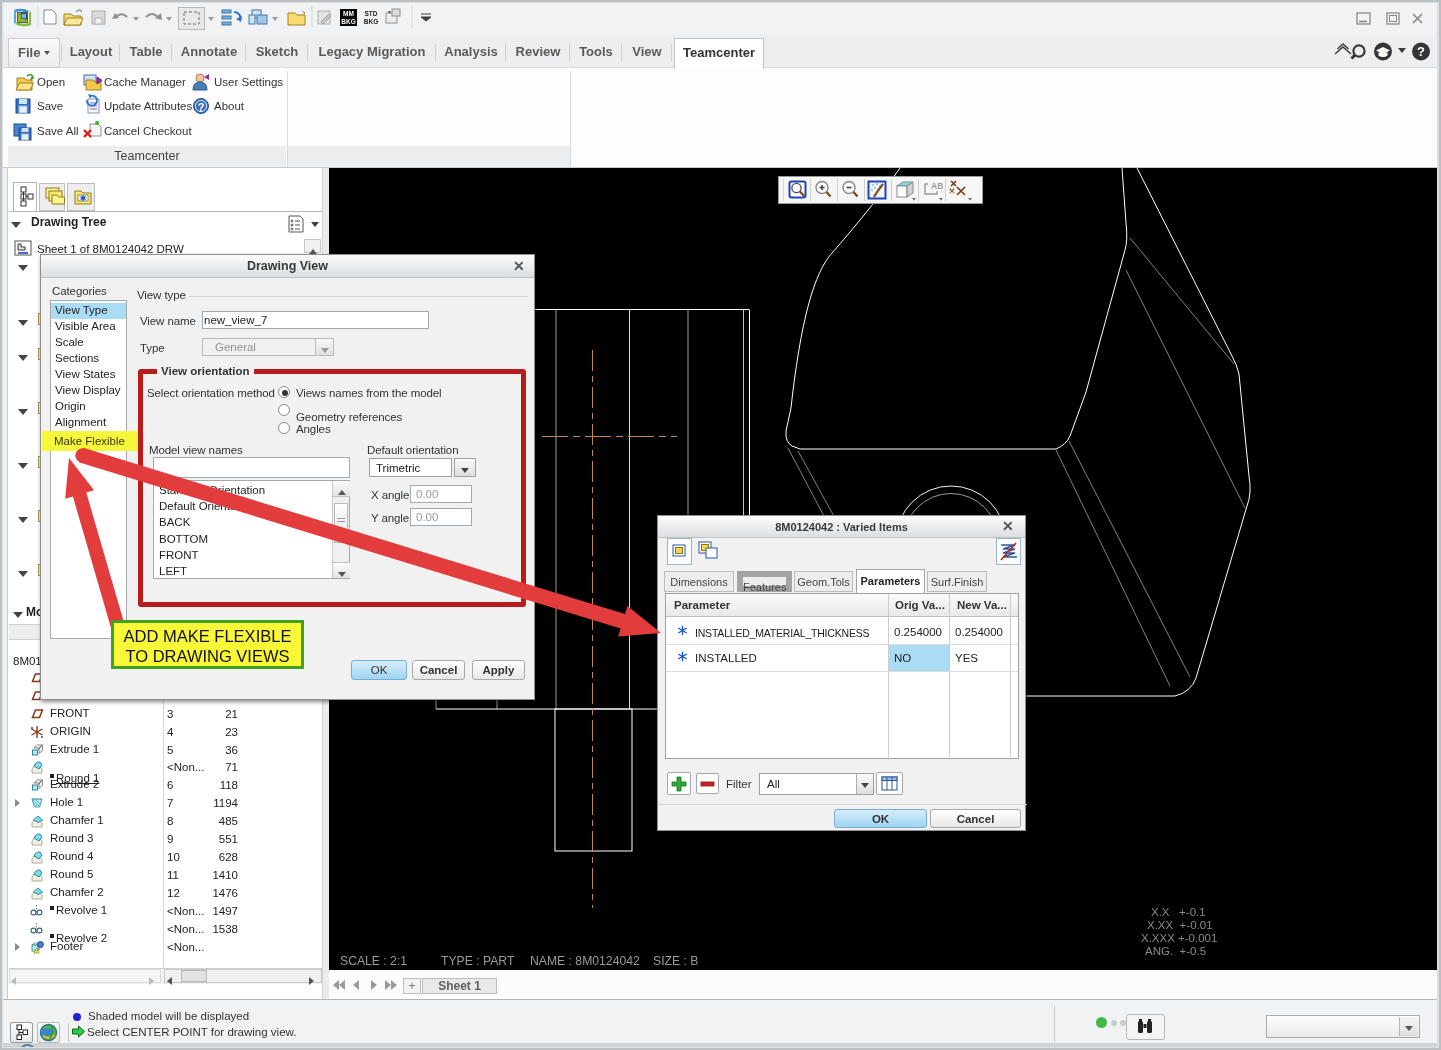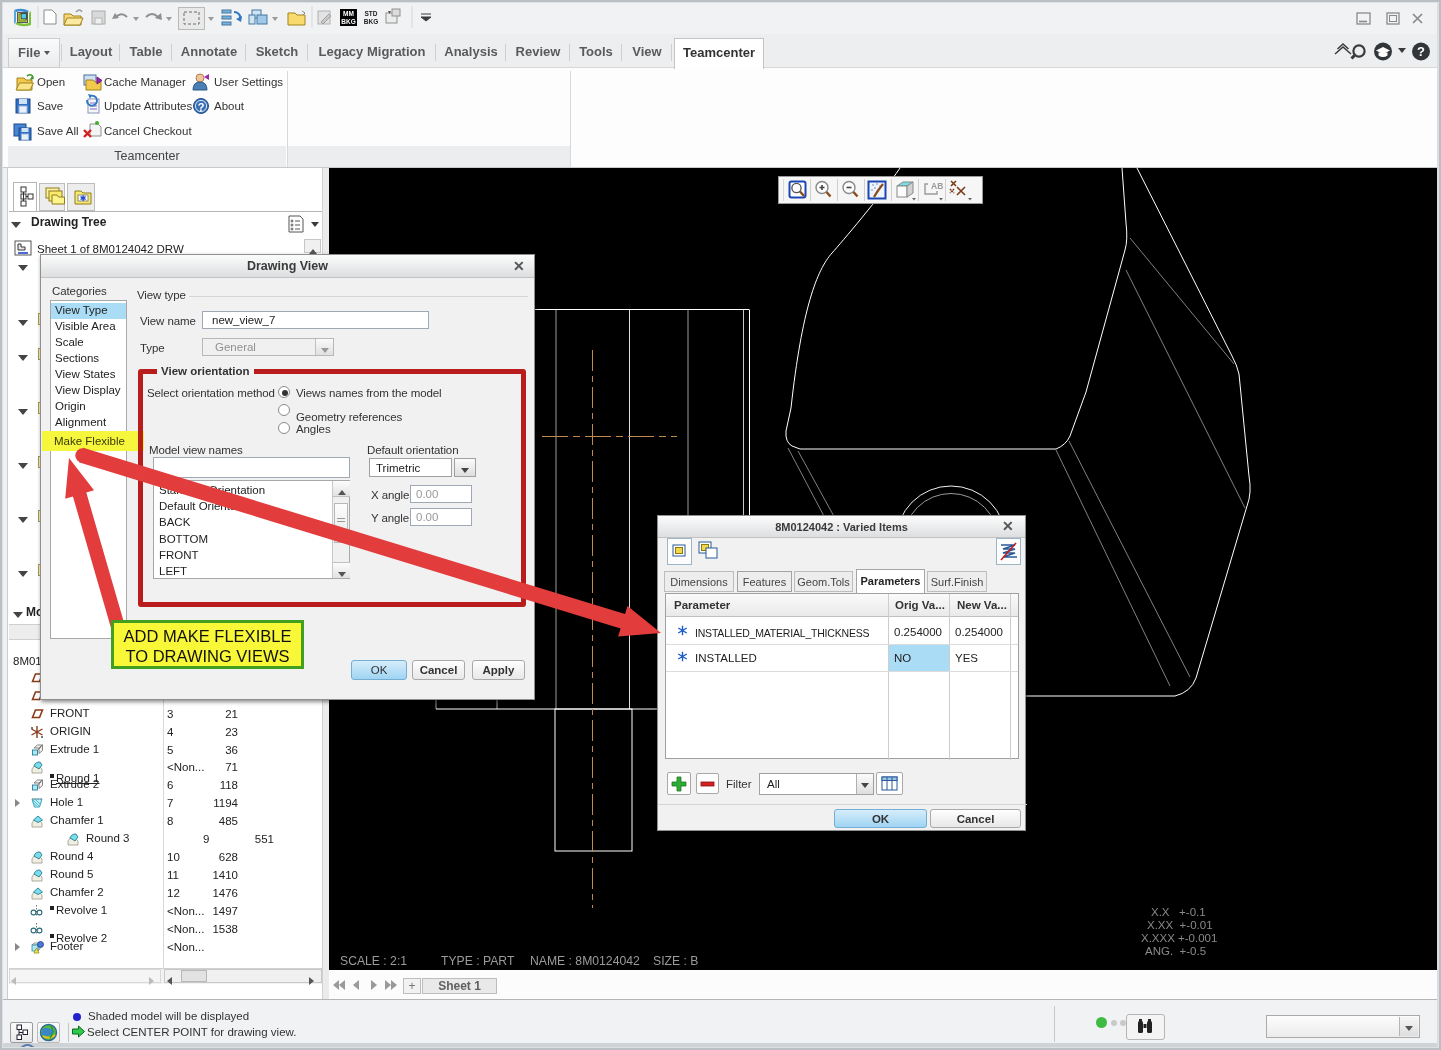--- a/index.html
+++ b/index.html
@@ -345,21 +345,21 @@
     </div>
   <div class="abs" style="left:0;top:644px;width:313px;height:18px;">
       <svg style="position:absolute;left:21px;top:2px" width="14" height="14" viewBox="0 0 14 14">
         <path d="M2 13 v-4 l2 -3 5 0 3 3 v4 z" fill="#f0efe2" stroke="#9a9a8a" stroke-width="0.8"></path>
         <path d="M3.5 6 L8 2 L12.5 6 L8 8.5 z" fill="#7adee8" stroke="#2a7a9a" stroke-width="0.9"></path>
       </svg>
       <div style="position:absolute;left:41px;top:2px;font-size:11.5px;color:#222;white-space:nowrap;">Chamfer 1</div>
       <div style="position:absolute;left:158px;top:2.5px;font-size:11.5px;color:#222;">8</div>
       <div style="position:absolute;left:160px;top:2.5px;width:69px;text-align:right;font-size:11.5px;color:#222;">485</div>
     </div>
-  <div class="abs" style="left:0;top:662px;width:371px;height:18px;margin-left:36px;">
+  <div class="abs" style="left:0;top:662px;width:371px;height:18px;">
       <svg style="position:absolute;left:21px;top:2px" width="14" height="14" viewBox="0 0 14 14">
         <path d="M2 13 v-4 l2 -3 5 0 3 3 v4 z" fill="#f0efe2" stroke="#9a9a8a" stroke-width="0.8"></path>
         <path d="M4 6 a6 6 0 0 1 6 -4 l2 3 -3 4 z" fill="#7adee8" stroke="#2a7a9a" stroke-width="0.9"></path>
       </svg>
       <div style="position:absolute;left:41px;top:2px;font-size:11.5px;color:#222;white-space:nowrap;">Round 3</div>
       <div style="position:absolute;left:158px;top:2.5px;font-size:11.5px;color:#222;">9</div>
       <div style="position:absolute;left:160px;top:2.5px;width:69px;text-align:right;font-size:11.5px;color:#222;">551</div>
     </div>
   <div class="abs" style="left:0;top:680px;width:313px;height:18px;">
       <svg style="position:absolute;left:21px;top:2px" width="14" height="14" viewBox="0 0 14 14">
@@ -602,21 +602,21 @@
       <div style="height:16px;line-height:15px;">View Display</div>
       <div style="height:16px;line-height:15px;">Origin</div>
       <div style="height:16px;line-height:15px;">Alignment</div>
     </div>
   </div>
   <div class="abs" style="left:1px;top:176px;width:102px;height:20px;background:#f6f63c;"></div>
   <div class="abs" style="left:13px;top:180px;font-size:11.5px;color:#3a3a08;">Make Flexible</div>
   <div class="lbl" style="left:96px;top:34px;">View type</div>
   <div class="abs" style="left:148px;top:41px;width:339px;height:1px;background:#d5d5d5;"></div>
   <div class="lbl" style="left:99px;top:60px;">View name</div>
-  <div class="inp" style="left:161px;top:56px;width:227px;height:18px;line-height:17px;padding-left:9px;">new_view_7</div>
+  <div class="inp" style="left:161px;top:56px;width:227px;height:18px;line-height:17px;padding-left:1px;">new_view_7</div>
   <div class="lbl" style="left:99px;top:87px;">Type</div>
   <div class="abs" style="left:161px;top:83px;width:132px;height:18px;background:#f0f0f0;border:1px solid #b8b8b8;font-size:11.5px;color:#909090;line-height:17px;padding-left:12px;">General</div>
   <div class="abs" style="left:274px;top:84px;width:18px;height:16px;background:linear-gradient(#fafafa,#e0e0e0);border-left:1px solid #c0c0c0;text-align:center;"><span style="display:inline-block;width:0;height:0;border-top:5px solid #9a9a9a;border-left:4px solid transparent;border-right:4px solid transparent;margin-top:5px;"></span></div>
   <fieldset class="abs" style="left:97px;top:110px;width:388px;height:242px;border:5px solid #b91c1c;border-radius:3px;">
     <legend style="margin-left:14px;padding:0 4px;font-size:11.5px;font-weight:bold;color:#333;">View orientation</legend>
   </fieldset>
   <div class="lbl" style="left:106px;top:132px;">Select orientation method</div>
   <div class="abs" style="left:237px;top:131px;width:12px;height:12px;border:1px solid #8a8a8a;border-radius:50%;background:#fff;"></div>
   <div class="abs" style="left:241px;top:135px;width:6px;height:6px;border-radius:50%;background:#333;"></div>
   <div class="abs" style="left:237px;top:149px;width:12px;height:12px;border:1px solid #8a8a8a;border-radius:50%;background:#fff;"></div>
@@ -671,21 +671,21 @@
       <rect x="10" y="9" width="11" height="10" fill="#fff" stroke="#2a5a9a"></rect>
     </svg>
   </div>
   <div class="abs" style="left:338px;top:22px;width:25px;height:27px;background:#fdfdfd;border:1px solid #9ab6c8;">
     <svg width="23" height="25" viewBox="0 0 23 25">
       <path d="M4 6 h14 l-12 4 h12 l-12 4 h12 l-12 4 h14" fill="none" stroke="#2a5a9a" stroke-width="1.4"></path>
       <line x1="4" y1="21" x2="19" y2="4" stroke="#c02020" stroke-width="1.6"></line>
     </svg>
   </div>
   <div class="abs" style="left:6px;top:55px;width:70px;height:21px;background:#ededed;border:1px solid #bdbdbd;text-align:center;font-size:11px;color:#444;line-height:20px;">Dimensions</div>
-  <div class="abs" style="left:79px;top:55px;width:55px;height:21px;background:#ededed;border:1px solid #a3a3a3;text-align:center;font-size:11px;color:#444;line-height:20px;">Features</div>
+  <div class="abs" style="left:79px;top:55px;width:55px;height:21px;background:#ededed;border:6px solid #a3a3a3;text-align:center;font-size:11px;color:#444;line-height:20px;">Features</div>
   <div class="abs" style="left:136px;top:55px;width:59px;height:21px;background:#ededed;border:1px solid #bdbdbd;text-align:center;font-size:11px;color:#444;line-height:20px;">Geom.Tols</div>
   <div class="abs" style="left:269px;top:55px;width:60px;height:21px;background:#ededed;border:1px solid #bdbdbd;text-align:center;font-size:11px;color:#444;line-height:20px;">Surf.Finish</div>
   <div class="abs" style="left:198px;top:53px;width:69px;height:24px;background:#fff;border:1px solid #a5a5a5;border-bottom:none;text-align:center;font-size:11px;font-weight:bold;color:#222;line-height:23px;z-index:2;">Parameters</div>
   <div class="abs" style="left:7px;top:77px;width:354px;height:166px;background:#fff;border:1px solid #a0a0a0;">
     <div style="position:absolute;left:0;top:0;width:100%;height:23px;background:linear-gradient(#fafafa,#e9e9e9);border-bottom:1px solid #c0c0c0;"></div>
     <div style="position:absolute;left:8px;top:5px;font-size:11.5px;font-weight:bold;color:#333;">Parameter</div>
     <div style="position:absolute;left:229px;top:5px;font-size:11.5px;font-weight:bold;color:#333;">Orig Va...</div>
     <div style="position:absolute;left:291px;top:5px;font-size:11.5px;font-weight:bold;color:#333;">New Va...</div>
     <div style="position:absolute;left:222px;top:0;width:1px;height:166px;background:#cdcdcd;"></div>
     <div style="position:absolute;left:283px;top:0;width:1px;height:166px;background:#cdcdcd;"></div>

